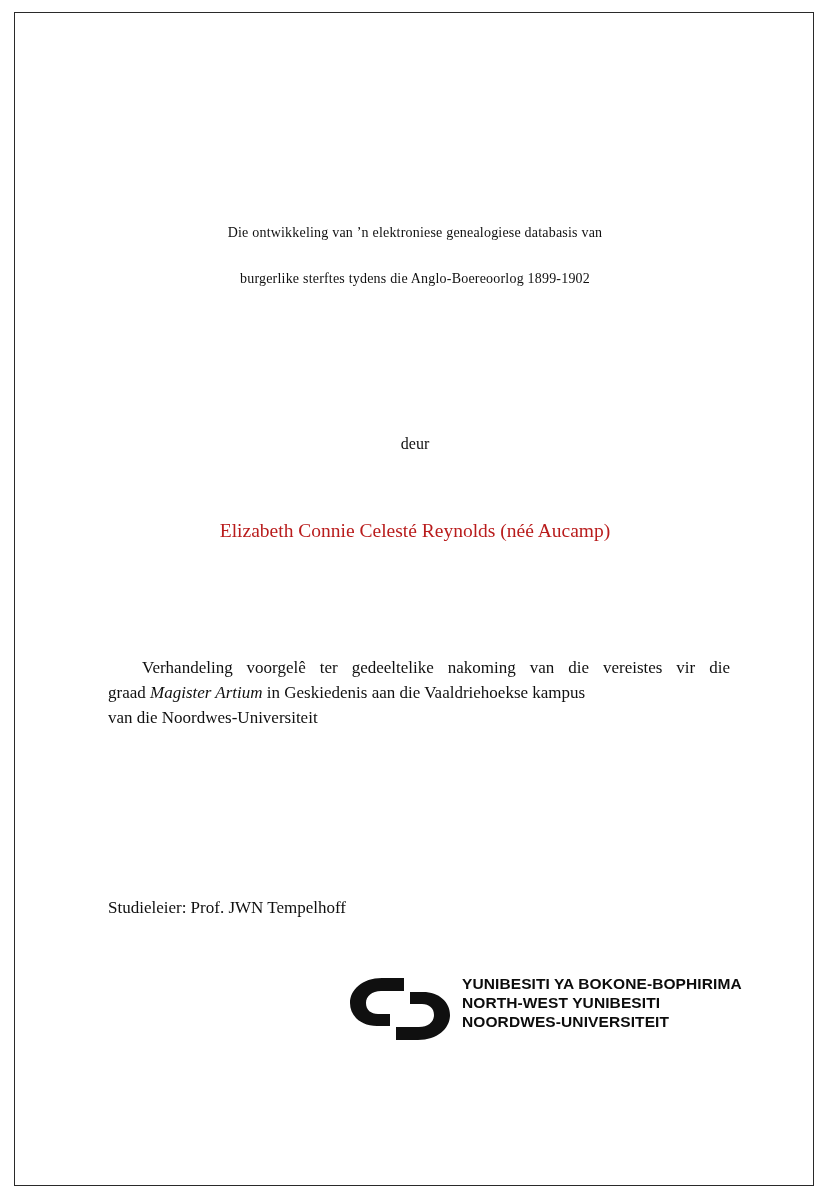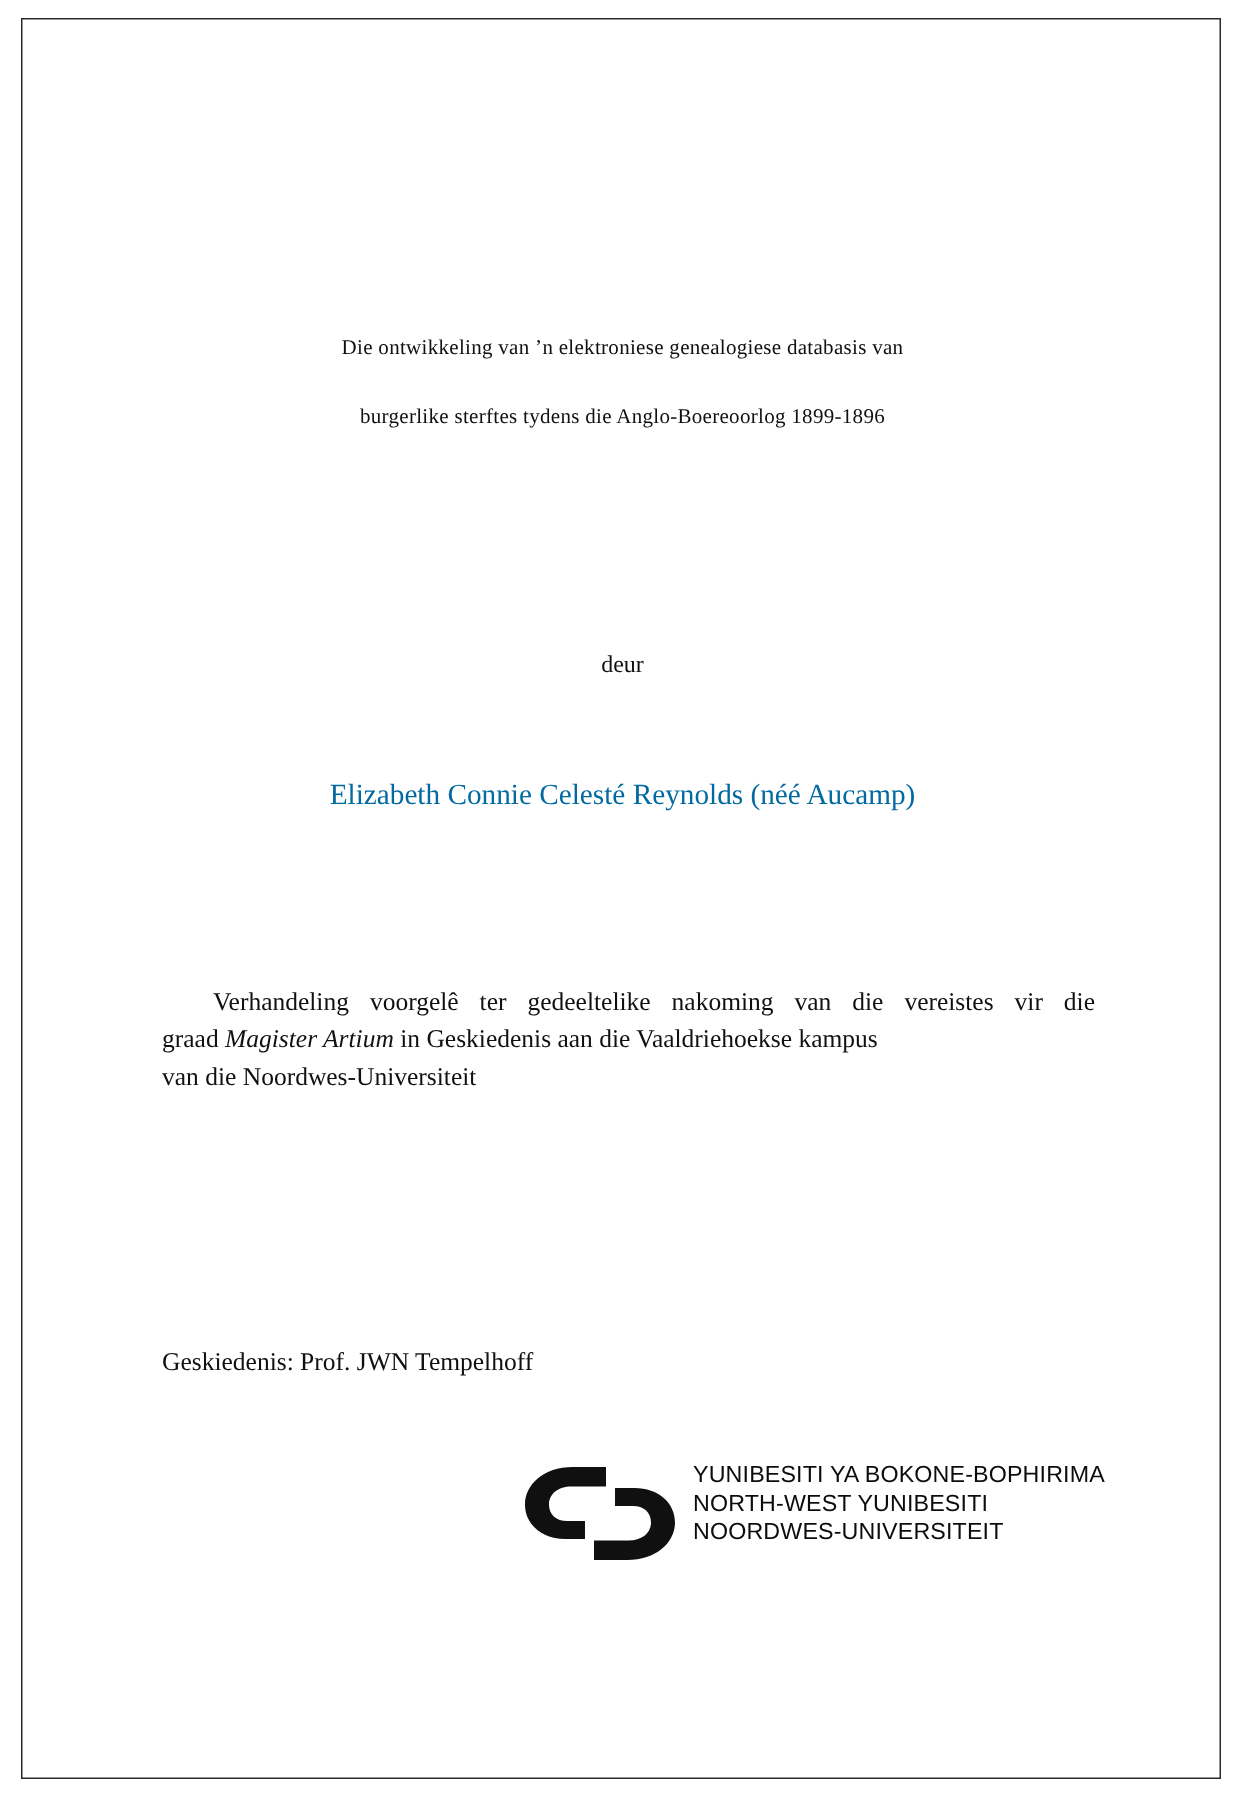--- a/index.html
+++ b/index.html
@@ -60,21 +60,21 @@
     font-size: 16px;
     color: #101010;
   }
   .author {
     position: absolute;
     left: 10px;
     top: 480px;
     width: 630px;
     text-align: center;
     font-size: 19.5px;
-    color: #0369a1;
+    color: #b91c1c;
   }
   .statement {
     position: absolute;
     left: 18px;
     top: 615px;
     width: 622px;
     font-size: 17px;
     line-height: 25px;
     color: #101010;
   }
@@ -118,51 +118,51 @@
   }
   .logo-text {
     position: absolute;
     left: 212px;
     top: 4px;
     font-family: "Liberation Sans", sans-serif;
     font-size: 15.5px;
     line-height: 19px;
     letter-spacing: 0.1px;
     color: #0c0c0c;
-    font-weight: 400;
+    font-weight: 700;
   }
   .logo-text div {
     white-space: nowrap;
   }
 </style>
 </head>
 <body>
 
 <div class="page">
   <div class="page-border"></div>
 
   <div class="content">
 
     <div class="title-block">
       <div class="title-line">Die ontwikkeling van ’n elektroniese genealogiese databasis van</div>
-      <div class="title-line">burgerlike sterftes tydens die Anglo-Boereoorlog 1899-1896</div>
+      <div class="title-line">burgerlike sterftes tydens die Anglo-Boereoorlog 1899-1902</div>
     </div>
 
     <div class="byline-label">deur</div>
 
     <div class="author">Elizabeth Connie Celesté Reynolds (néé Aucamp)</div>
 
     <div class="statement">
       <p class="justified">Verhandeling voorgelê ter gedeeltelike nakoming van die vereistes vir die</p>
       <p><span>graad </span><em>Magister Artium</em><span> in Geskiedenis aan die Vaaldriehoekse kampus</span></p>
       <p>van die Noordwes-Universiteit</p>
     </div>
 
     <div class="supervisor">
-      <div>Geskiedenis: Prof. JWN Tempelhoff</div>
+      <div>Studieleier: Prof. JWN Tempelhoff</div>
     </div>
 
     <div class="logo-block">
       <svg class="logo-mark" viewBox="0 0 104 66" aria-hidden="true">
         <path d="M34 2 C14 2 2 14 2 27 C2 40 13 50 29 50 L42 50 L42 38 L30 38 C23 38 18 34 18 27 C18 20 24 15 33 15 L56 15 L56 2 Z" fill="#101010"></path>
         <path d="M70 64 C90 64 102 52 102 39 C102 26 91 16 75 16 L62 16 L62 28 L74 28 C81 28 86 32 86 39 C86 46 80 51 71 51 L48 51 L48 64 Z" fill="#101010"></path>
         <rect x="46" y="28" width="12" height="10" fill="#ffffff"></rect>
       </svg>
       <div class="logo-text">
         <div>YUNIBESITI YA BOKONE-BOPHIRIMA</div>

